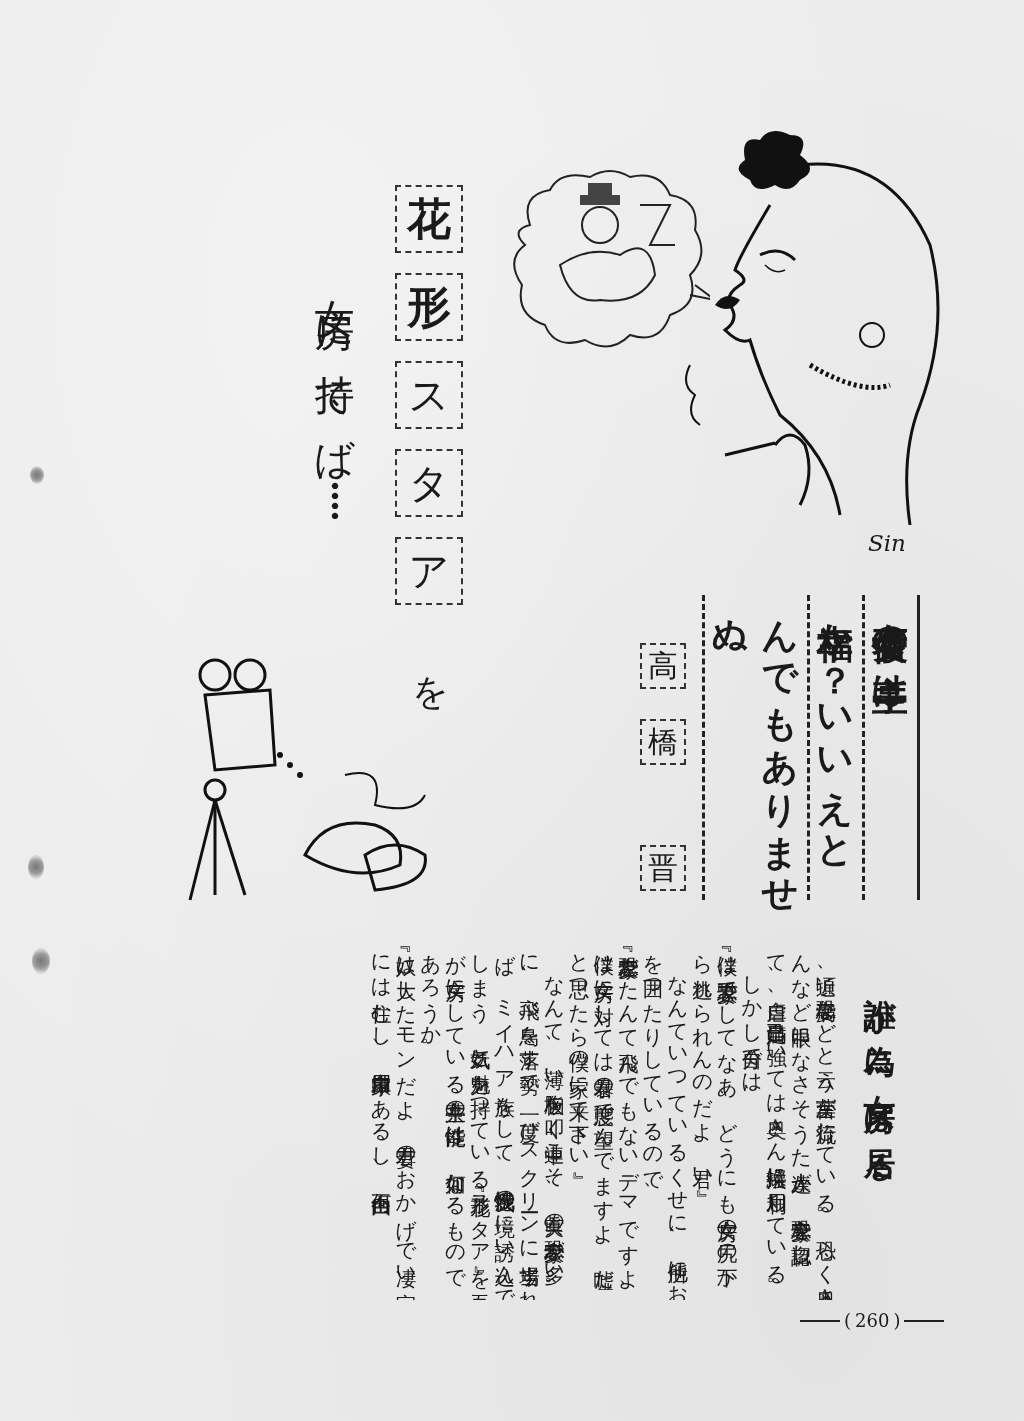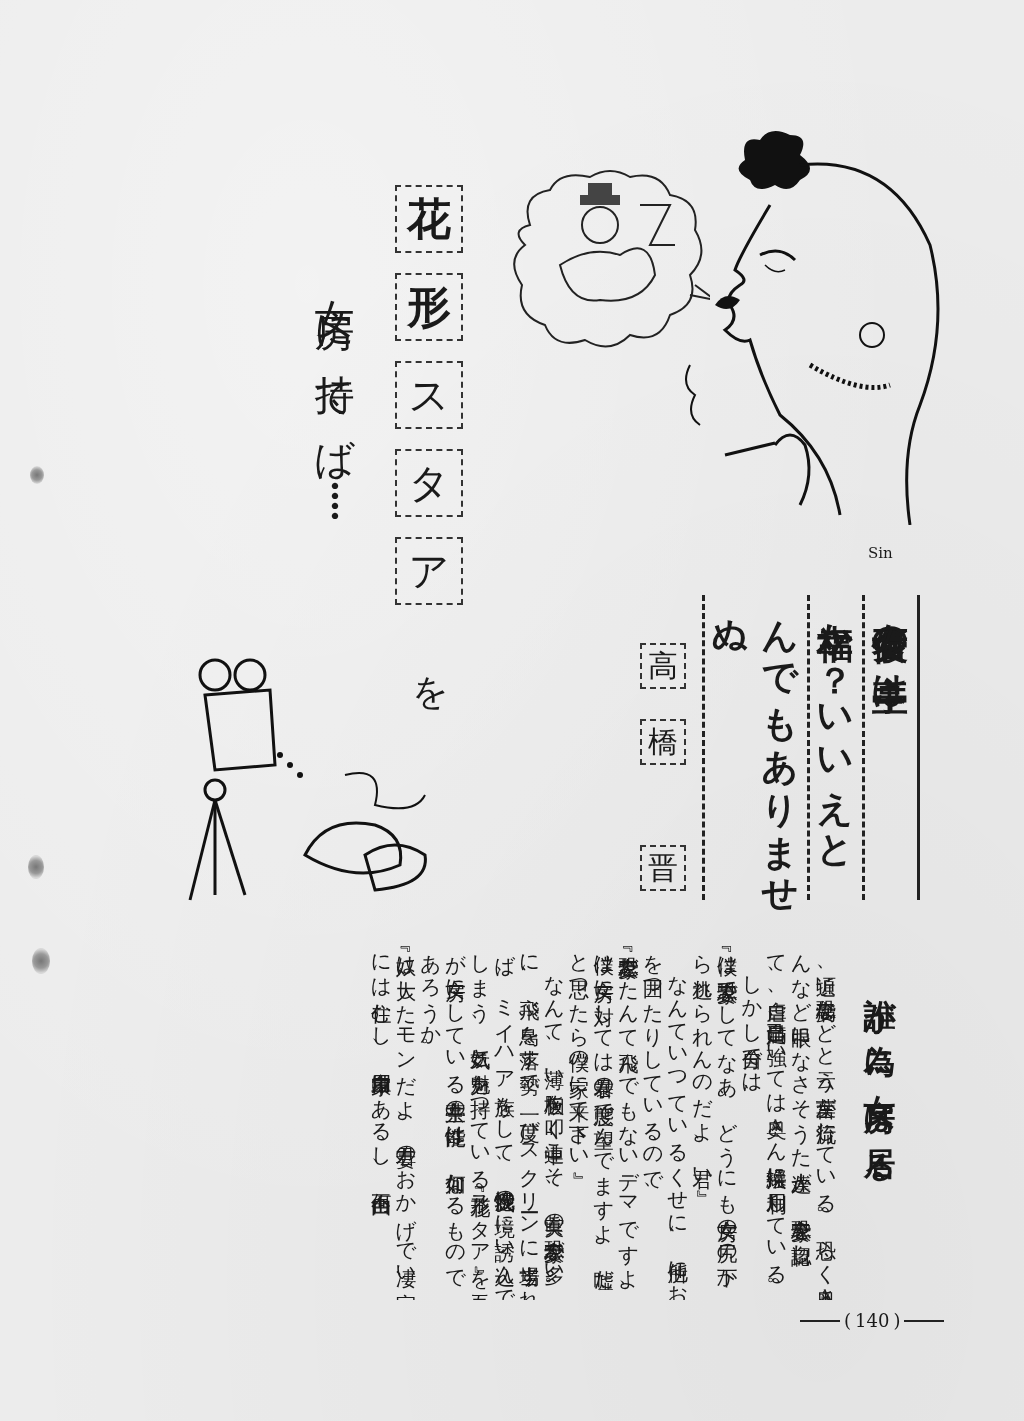--- a/index.html
+++ b/index.html
@@ -82,21 +82,21 @@
     }
     .body-text p { margin: 0; text-indent: 1em; }
     .body-text p.noindent { text-indent: 0; }
 
     .page-num {
       position: absolute; left: 800px; top: 1310px;
       font-size: 18px; display: flex; align-items: center; gap: 4px;
     }
     .page-num .rule { width: 40px; height: 2px; background: #222; }
 
-    .signature { position: absolute; left: 868px; top: 544px; font-size: 15px; font-family: "DejaVu Serif", serif; }
+    .signature { position: absolute; left: 868px; top: 530px; font-style: italic; font-size: 23px; font-family: "DejaVu Serif", serif; }
 
     svg.illust { position: absolute; }
   </style>
 </head>
 <body>
 
 <div class="page">
 
   <div class="hole" style="left:30px;top:466px;width:14px;height:18px;"></div>
   <div class="hole" style="left:28px;top:855px;width:16px;height:24px;"></div>
@@ -174,17 +174,17 @@
     <p class="noindent">『僕は恐妻家でしてなあ、どうにも女房の尻の下から逃れられんのだよ、君い』</p>
     <p>なんていつているくせに、他所にお妾を囲つたりしているので、</p>
     <p class="noindent">『恐妻家だたんて飛んでもないデマですよ、僕は女房に対しては暴君の態度で望んでますよ、嘘だと思つたら僕の家に来て下さい』</p>
     <p>なんて、薄い胸板を叩く連中こそ、眞実の恐妻家が多い。特に、飛ぶ鳥を落す勢で、一度びスクリーンに当場すれば、ミイハア族をして、恍惚没我の境に誘い込んでしまう、妖気と魅力を持つている『花形スタア』を吾が女房にしている亭主共の性能は、如何なるものであろうか。</p>
     <p class="noindent">『奴は大したモンだよ、妻君のおかげで凄い家には住むし、自家用車はあるし、何不自由</p>
   </div>
 
   <div class="page-num">
     <span class="rule"></span>
     <span>(</span>
-      <span>140</span>
+      <span>260</span>
       <span>)</span>
     <span class="rule"></span>
   </div>
 </div>
 
 </body></html>

